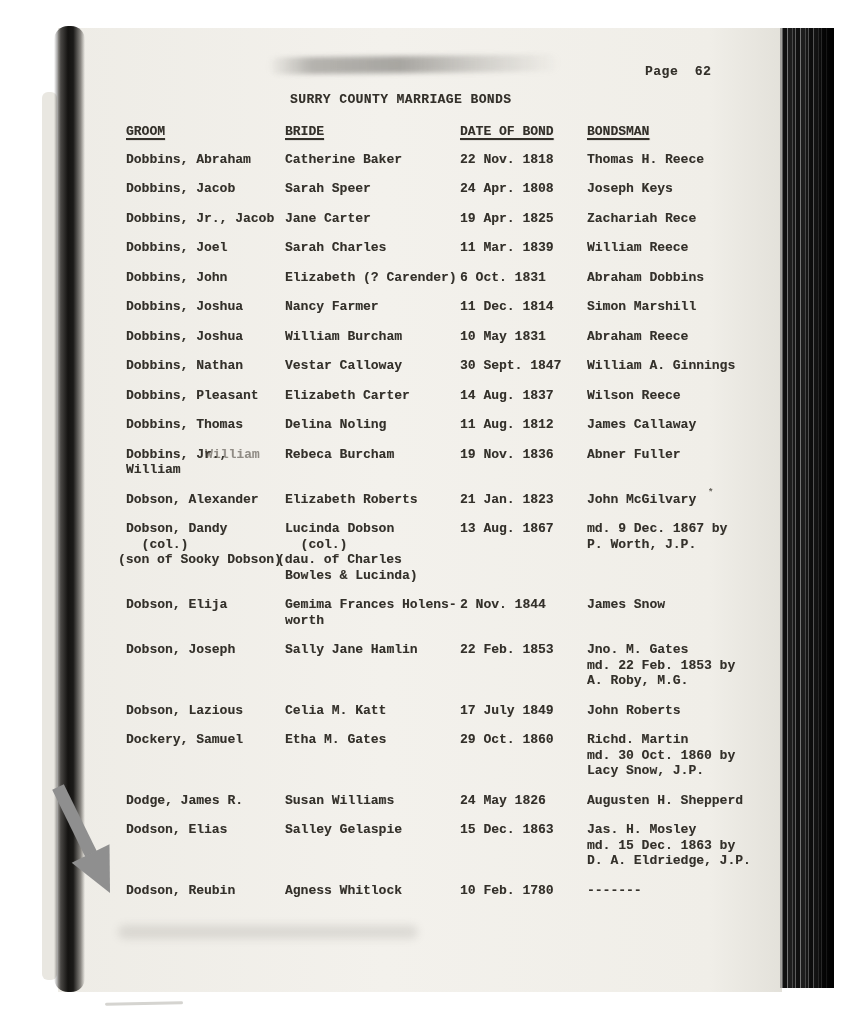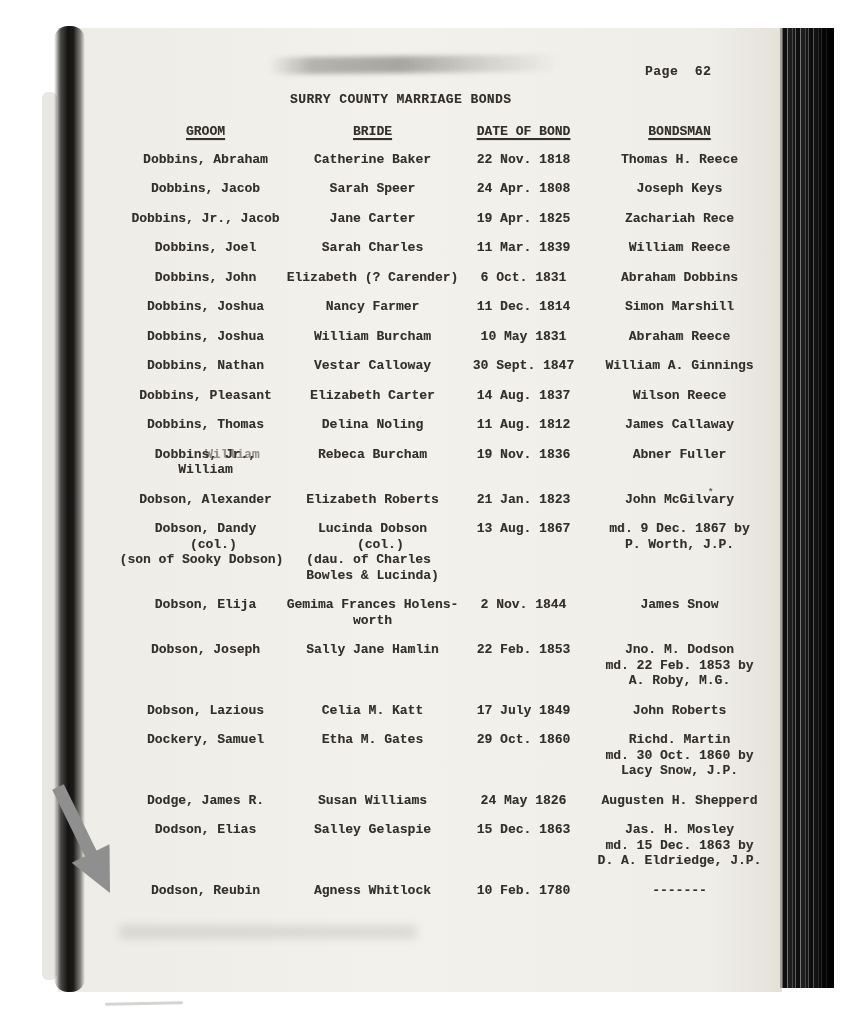--- a/index.html
+++ b/index.html
@@ -45,21 +45,21 @@
     position:absolute; left:210px; top:28px; width:292px; height:17px;
     border-radius:9px; filter:blur(2.5px); transform:rotate(-0.6deg);
     background:linear-gradient(90deg, rgba(140,140,140,0) 0%, rgba(120,118,114,0.5) 15%,
                rgba(105,103,99,0.55) 45%, rgba(130,128,124,0.3) 72%, rgba(140,140,140,0) 100%);
   }
   .smudge-bottom {
     position:absolute; left:60px; top:897px; width:300px; height:14px;
     border-radius:8px; filter:blur(4px); opacity:0.16; background:#6b6862;
   }
   .ink-speck { position:absolute; left:650px; top:458px; font-size:9px; color:#4a463f; opacity:.85; }
-  .bond-table { position:absolute; left:68px; top:96px; width:648px;text-align:center; }
+  .bond-table { position:absolute; left:68px; top:96px; width:648px; }
   .row { position:relative; display:flex; margin-bottom:14px; }
   .row.header { margin-bottom:12px; }
   .cell { flex:none; overflow:visible; }
   .c-groom    { width:159px; }
   .c-bride    { width:175px; }
   .c-date     { width:127px; }
   .c-bondsman { width:185px; }
   .ln { white-space:pre; }
   .ln.outdent { margin-left:-8px; }
   .hdr {
@@ -322,21 +322,21 @@
       <div class="cell c-groom">
               <div class="ln">Dobson, Joseph</div>
             </div>
       <div class="cell c-bride">
               <div class="ln">Sally Jane Hamlin</div>
             </div>
       <div class="cell c-date">
               <div class="ln">22 Feb. 1853</div>
             </div>
       <div class="cell c-bondsman">
-              <div class="ln">Jno. M. Dodson</div>
+              <div class="ln">Jno. M. Gates</div>
               <div class="ln">md. 22 Feb. 1853 by</div>
               <div class="ln">A. Roby, M.G.</div>
             </div>
     </div>
 
     <div class="row">
       <div class="cell c-groom">
               <div class="ln">Dobson, Lazious</div>
             </div>
       <div class="cell c-bride">

